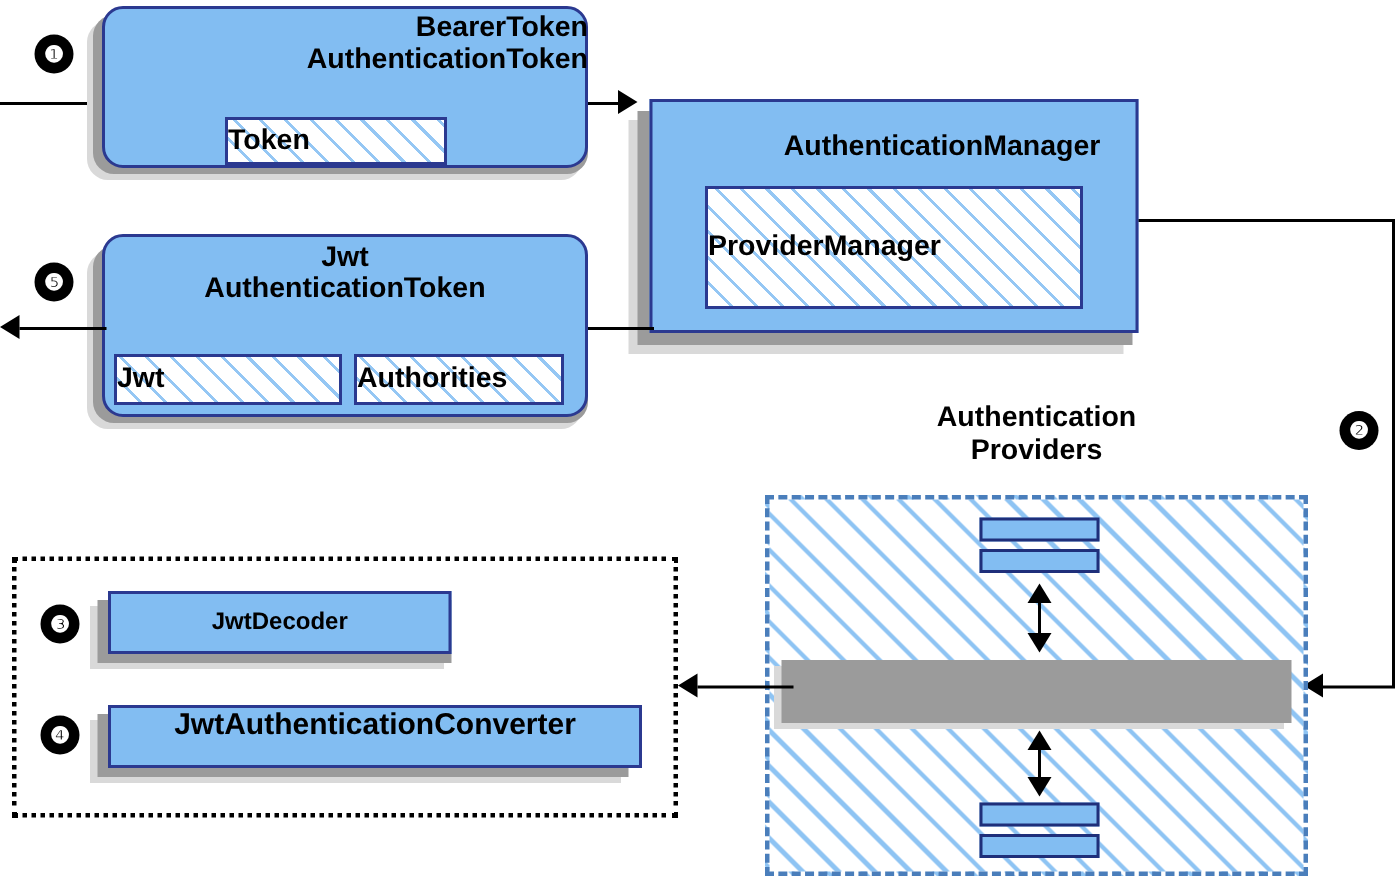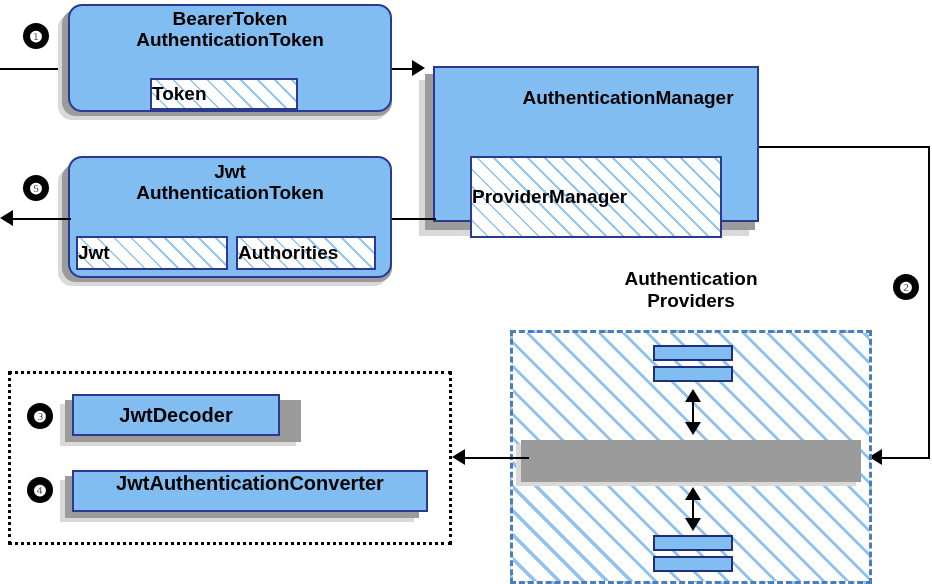--- a/index.html
+++ b/index.html
@@ -106,38 +106,38 @@
 
 <div id="stage">
 
   <div class="hline" style="left:0px;top:68px;width:72px;"></div>
   <div class="circnum" style="left:24px;top:24px;">❶</div>
 
   <div class="shadow-far rounded" style="left:58px;top:14px;width:330px;height:106px;"></div>
   <div class="shadow-near rounded" style="left:62px;top:10px;width:330px;height:106px;"></div>
   <div class="bluebox rounded" style="left:68px;top:4px;width:324px;height:108px;">
   </div>
-  <div class="boxtitle" style="left:68px;top:9px;width:324px;font-size:19px;">
+  <div class="boxtitle" style="left:68px;top:9px;width:324px;font-size:19px;text-align:right;">
     <div>BearerToken</div>
     <div>AuthenticationToken</div>
   </div>
   <div class="hatchbox" style="left:150px;top:78px;width:148px;height:32px;font-size:19px;">
     <span>Token</span>
   </div>
 
   <div class="hline" style="left:392px;top:68px;width:28px;"></div>
   <div class="arrow-r" style="left:412px;top:60px;"></div>
 
   <div class="shadow-far" style="left:419px;top:80px;width:330px;height:156px;"></div>
   <div class="shadow-near" style="left:425px;top:74px;width:330px;height:156px;"></div>
   <div class="bluebox" style="left:433px;top:66px;width:326px;height:156px;"></div>
   <div class="boxtitle" style="left:431px;top:88px;width:394px;font-size:19px;">
     <span>AuthenticationManager</span>
   </div>
-  <div class="hatchbox" style="left:470px;top:124px;width:252px;height:82px;font-size:19px;margin-top:32px;">
+  <div class="hatchbox" style="left:470px;top:124px;width:252px;height:82px;font-size:19px;">
     <span>ProviderManager</span>
   </div>
 
   <div class="hline" style="left:759px;top:146px;width:171px;"></div>
   <div class="vline" style="left:928px;top:146px;height:312px;"></div>
   <div class="hline" style="left:882px;top:457px;width:48px;"></div>
   <div class="arrow-l" style="left:869px;top:449px;"></div>
   <div class="circnum" style="left:894px;top:275px;">❷</div>
 
   <div class="hline" style="left:392px;top:218px;width:44px;"></div>
@@ -184,21 +184,21 @@
   <div class="smallbar" style="left:653px;top:535px;width:80px;height:16px;"></div>
   <div class="smallbar" style="left:653px;top:556px;width:80px;height:16px;"></div>
 
   <div class="hline" style="left:465px;top:457px;width:64px;"></div>
   <div class="arrow-l" style="left:452px;top:449px;"></div>
 
   <div class="dotted-black" style="left:8px;top:371px;width:444px;height:174px;"></div>
 
   <div class="shadow-far" style="left:60px;top:404px;width:236px;height:42px;"></div>
   <div class="shadow-near" style="left:65px;top:400px;width:236px;height:42px;"></div>
-  <div class="bluebox" style="left:72px;top:394px;width:208px;height:42px;align-items:center;font-size:20px;">
+  <div class="bluebox" style="left:72px;top:394px;width:229px;height:42px;align-items:center;font-size:16px;">
     <span>JwtDecoder</span>
   </div>
   <div class="circnum" style="left:28px;top:404px;">❸</div>
 
   <div class="shadow-far" style="left:60px;top:480px;width:354px;height:42px;"></div>
   <div class="shadow-near" style="left:65px;top:476px;width:354px;height:42px;"></div>
   <div class="bluebox" style="left:72px;top:470px;width:356px;height:42px;align-items:flex-start;font-size:20px;">
     <span>JwtAuthenticationConverter</span>
   </div>
   <div class="circnum" style="left:28px;top:478px;">❹</div>

